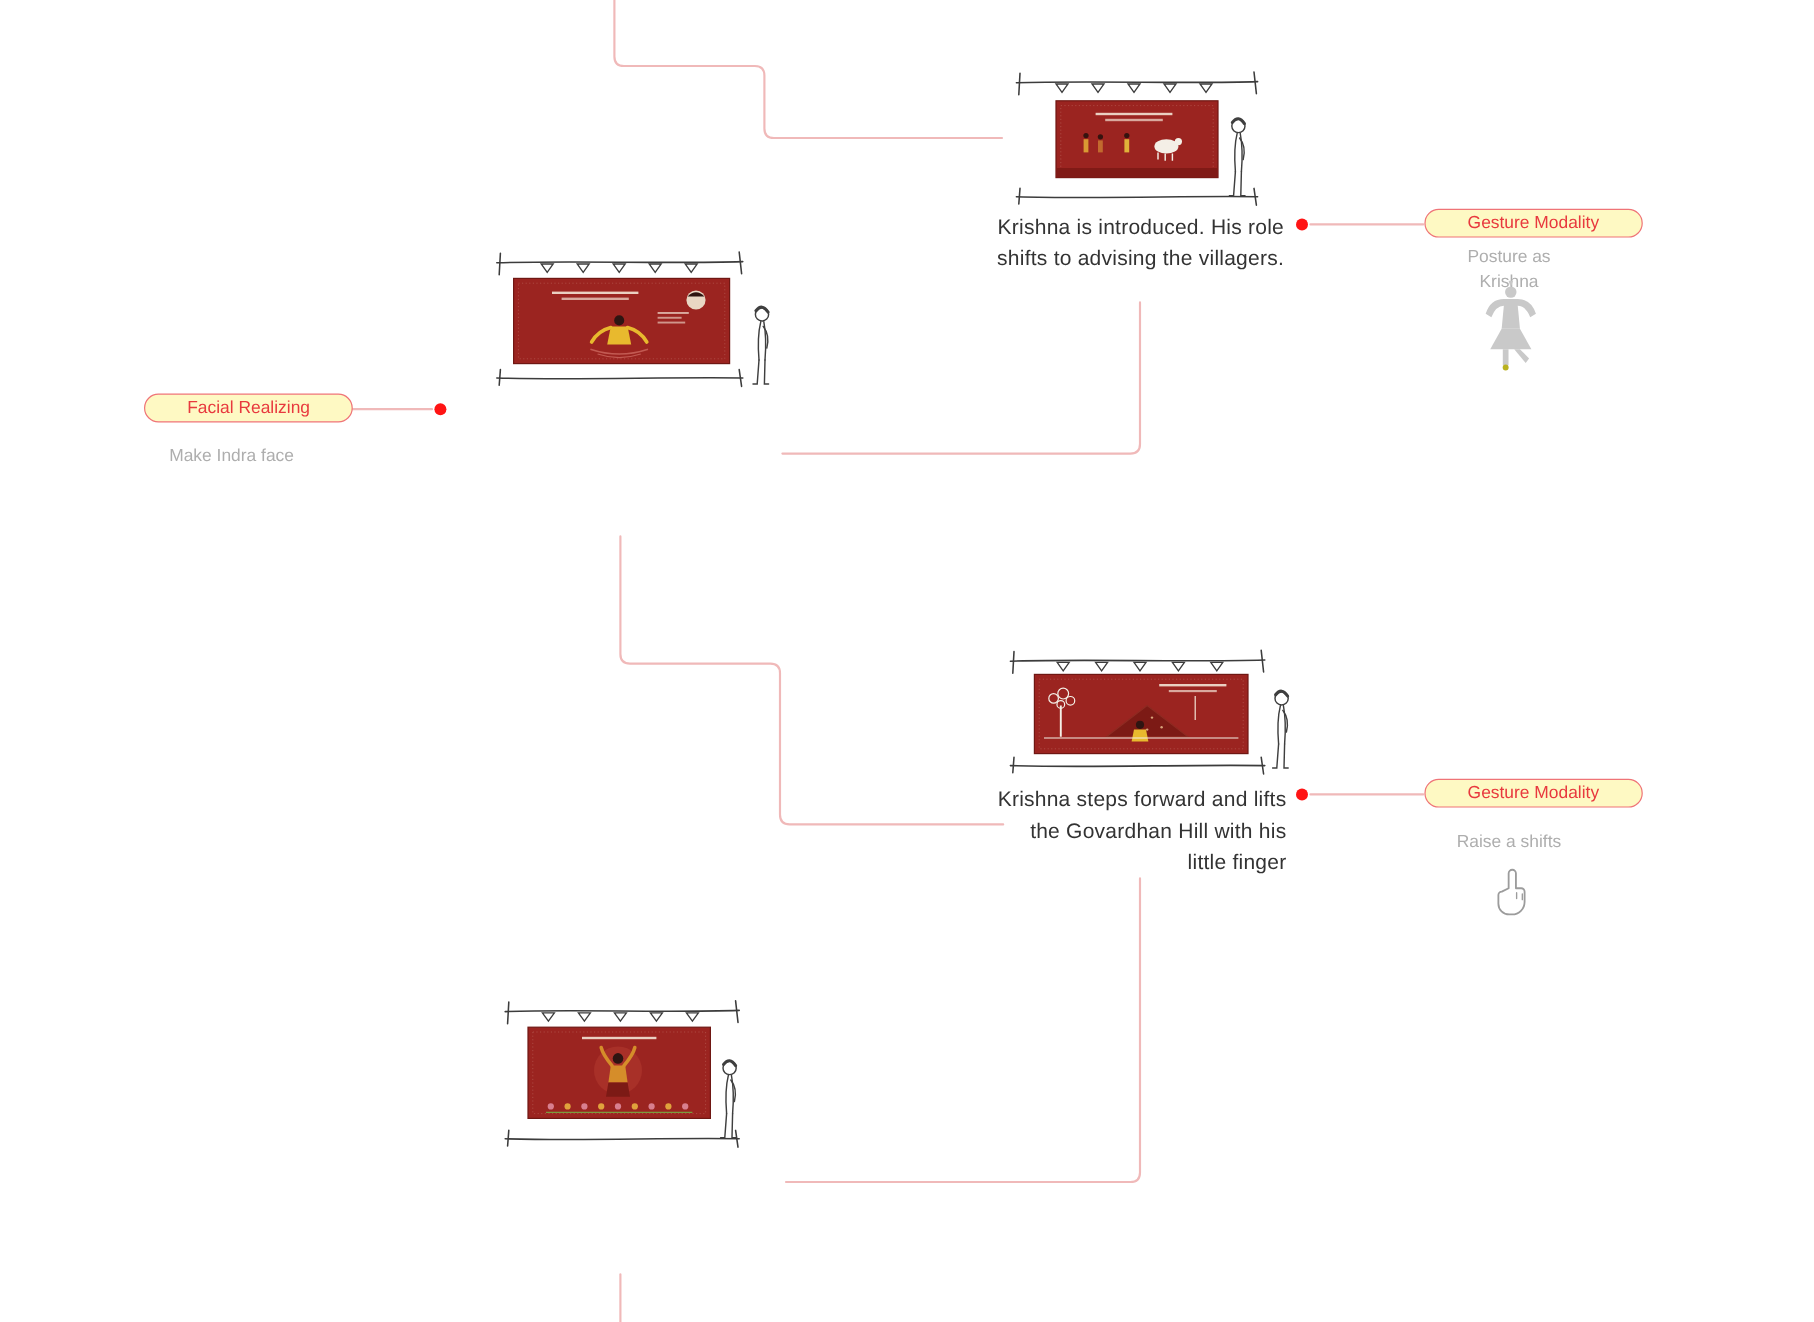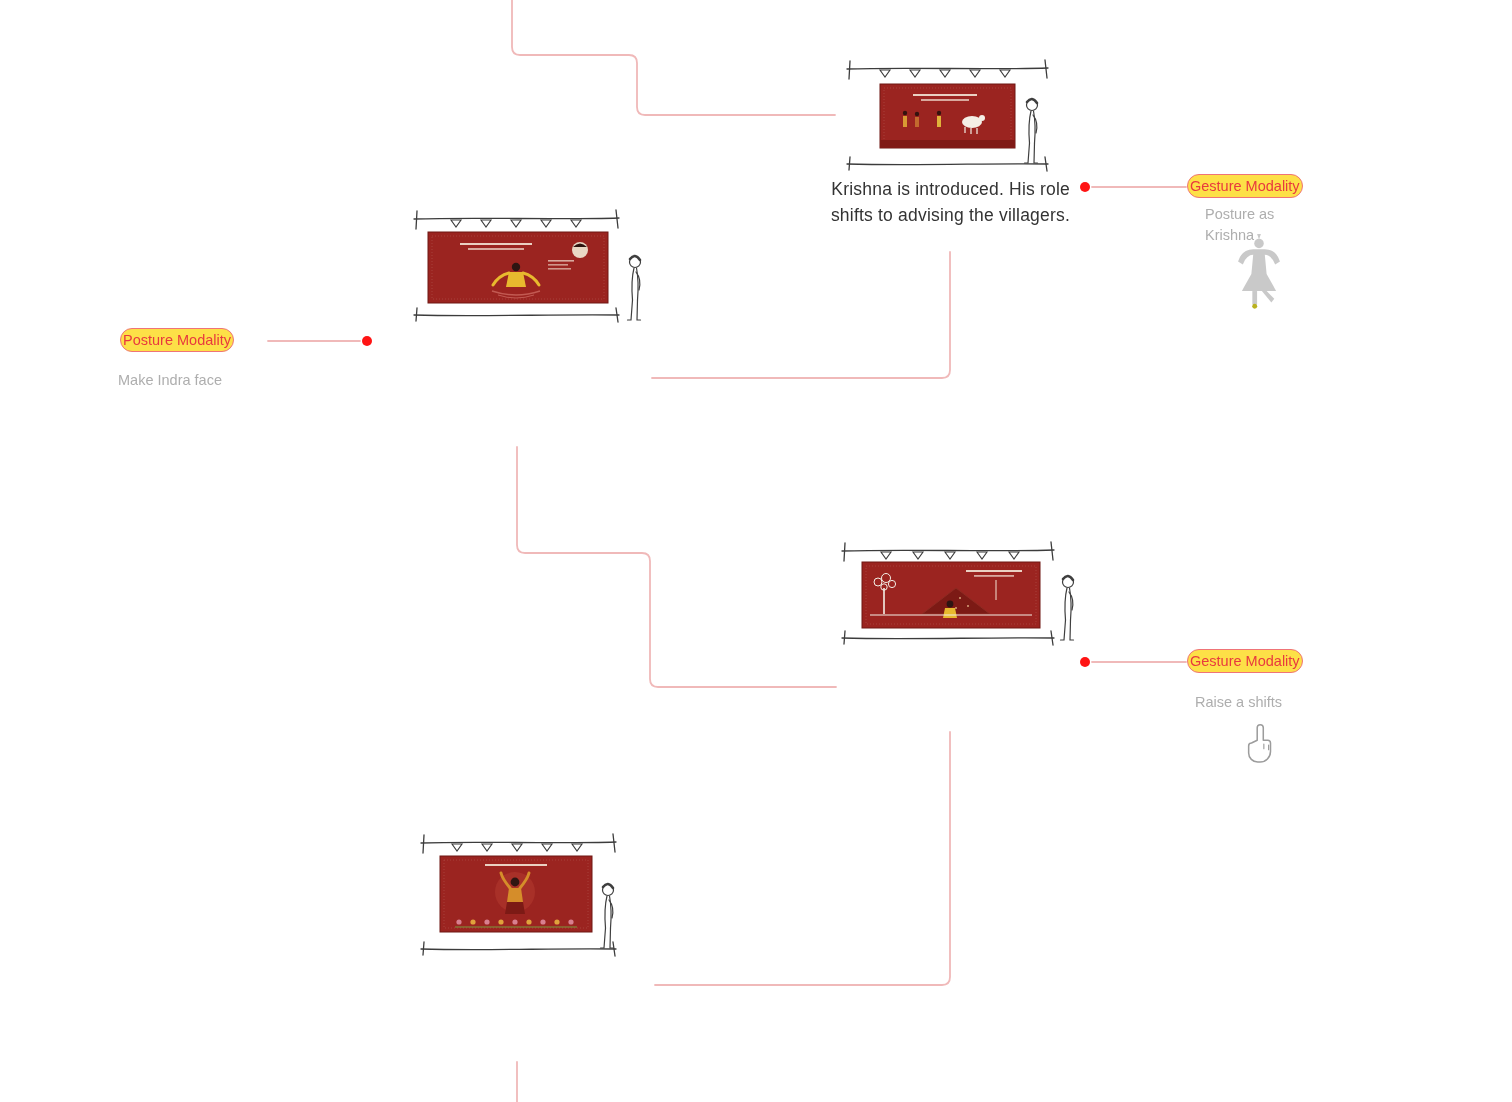--- a/index.html
+++ b/index.html
@@ -2,23 +2,23 @@
 <html><head>
 <meta charset="utf-8">
 <style>
   *{box-sizing:border-box;margin:0;padding:0}
   html,body{background:#ffffff}
   .canvas{position:relative;width:1512px;height:1102px;background:#ffffff;overflow:hidden;
           font-family:"Liberation Sans",sans-serif}
   .abs{position:absolute}
   .caption{position:absolute;font-size:17.5px;line-height:26px;color:#333333;text-align:right;letter-spacing:.2px}
   .pill{position:absolute;display:inline-flex;align-items:center;justify-content:center;
-        padding:3px 2px;border:1.6px solid #ef7477;border-radius:15px;color:#e8393e;
-        font-size:14.5px;background:#fde047;white-space:nowrap;cursor:pointer}
-  .note{position:absolute;color:#aeaeae;font-size:14.5px;line-height:21px;}
+        padding:3px 35px;border:1.6px solid #ef7477;border-radius:15px;color:#e8393e;
+        font-size:14.5px;background:#fef9c3;white-space:nowrap;cursor:pointer}
+  .note{position:absolute;color:#aeaeae;font-size:14.5px;line-height:21px;text-align:center}
   svg{display:block}
   .connector-layer{position:absolute;left:0;top:0;pointer-events:none}
   .frame-line{stroke:#3c3c3c;stroke-width:1.3;fill:none;stroke-linecap:round}
   .person{stroke:#3f3f3f;stroke-width:1.2;fill:none;stroke-linecap:round}
 </style>
 </head>
 <body>
 
 <div class="canvas">
 
@@ -139,21 +139,21 @@
         <path d="M 101 67 L 115 67 L 118 82 L 98 82 Z" fill="#e8b92e"></path>
         <path d="M 101 68 C 93 70 88 75 85 80" stroke="#e8b92e" stroke-width="3" fill="none" stroke-linecap="round"></path>
         <path d="M 115 68 C 123 70 128 75 131 80" stroke="#e8b92e" stroke-width="3" fill="none" stroke-linecap="round"></path>
         <path d="M 84 86 Q 108 94 132 86" stroke="#c25a52" stroke-width="1.4" fill="none"></path>
         <path d="M 90 90 Q 108 96 126 90" stroke="#c25a52" stroke-width="1" fill="none"></path>
       </g>
       <use href="#sym-person" transform="translate(227,97)"></use>
     </svg>
   </div>
 
-  <div class="pill" style="left:120px;top:328px">Posture Modality</div>
+  <div class="pill" style="left:120px;top:328px">Facial Realizing</div>
   <div class="note" style="left:118px;top:370px;width:150px">Make Indra face</div>
 
   <div class="abs" style="left:838px;top:540px;width:252px;height:112px">
     <svg width="252" height="112">
       <g>
         <path class="frame-line" d="M 4 11 C 70 9 150 12 216 10"></path>
         <path class="frame-line" d="M 7 3 L 6 21"></path>
         <path class="frame-line" d="M 213 2 L 215 20"></path>
         <path class="frame-line" d="M 4 98 C 70 100 150 97 216 98"></path>
         <path class="frame-line" d="M 7 91 L 6 104"></path>
@@ -184,20 +184,21 @@
             <circle cx="118" cy="68" r="1"></circle>
             <circle cx="130" cy="66" r="1"></circle>
           </g>
         <circle cx="112" cy="64" r="3.4" fill="#2e1512"></circle>
         <path d="M 107 68 L 117 68 L 119 78 L 105 78 Z" fill="#e8b92e"></path>
         <path d="M 32 75 H 194" stroke="#f4efe6" stroke-width="1"></path>
       </g>
       <use href="#sym-person" transform="translate(230,82)"></use>
     </svg>
   </div>
+  <div class="caption" style="left:828px;top:653px;width:244px">Krishna steps forward and lifts the Govardhan Hill with his little finger</div>
 
   <div class="pill" style="left:1187px;top:649px">Gesture Modality</div>
   <div class="note" style="left:1195px;top:692px;width:125px">Raise a shifts</div>
   <div class="abs" style="left:1242px;top:720px">
     <svg width="38" height="48" viewBox="0 0 40 50">
       <path d="M 16 21 V 8 a 3.2 3.2 0 0 1 6.4 0 V 21 h 4.6 a 3 3 0 0 1 3 3 v 9 a 11 11 0 0 1 -11 11 h -2.5 a 9.5 9.5 0 0 1 -9.5 -9.5 v -7.5 a 3 3 0 0 1 3 -3 z" fill="none" stroke="#9c9c9c" stroke-width="1.6" stroke-linejoin="round"></path>
       <path d="M 23 25 v 5 M 28 26 v 5" stroke="#9c9c9c" stroke-width="1.2" fill="none" stroke-linecap="round"></path>
     </svg>
   </div>
 

